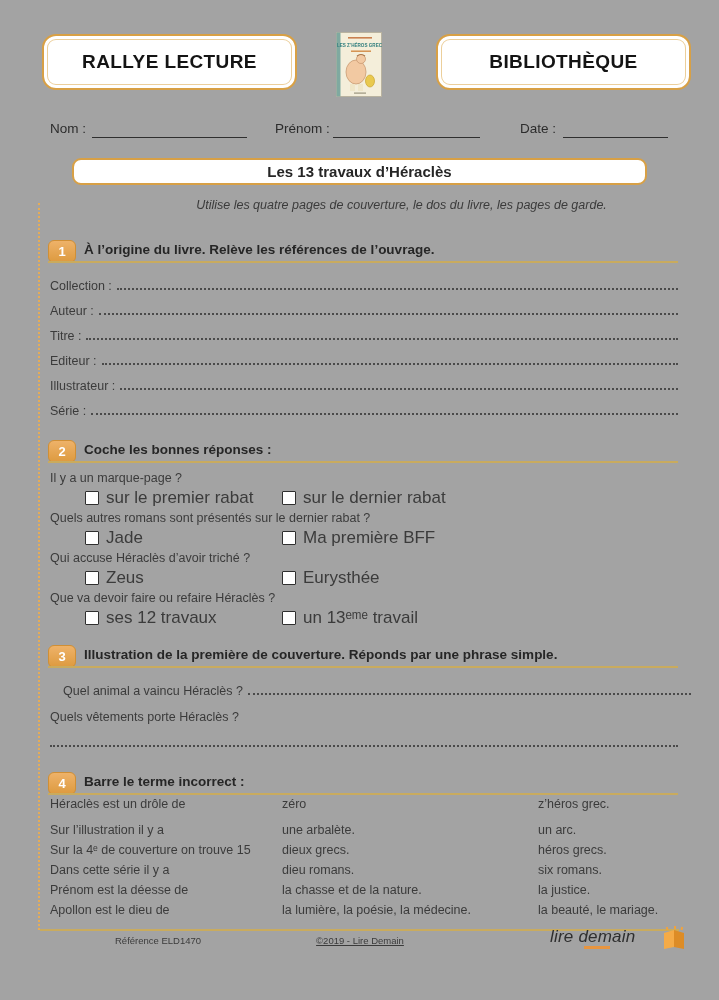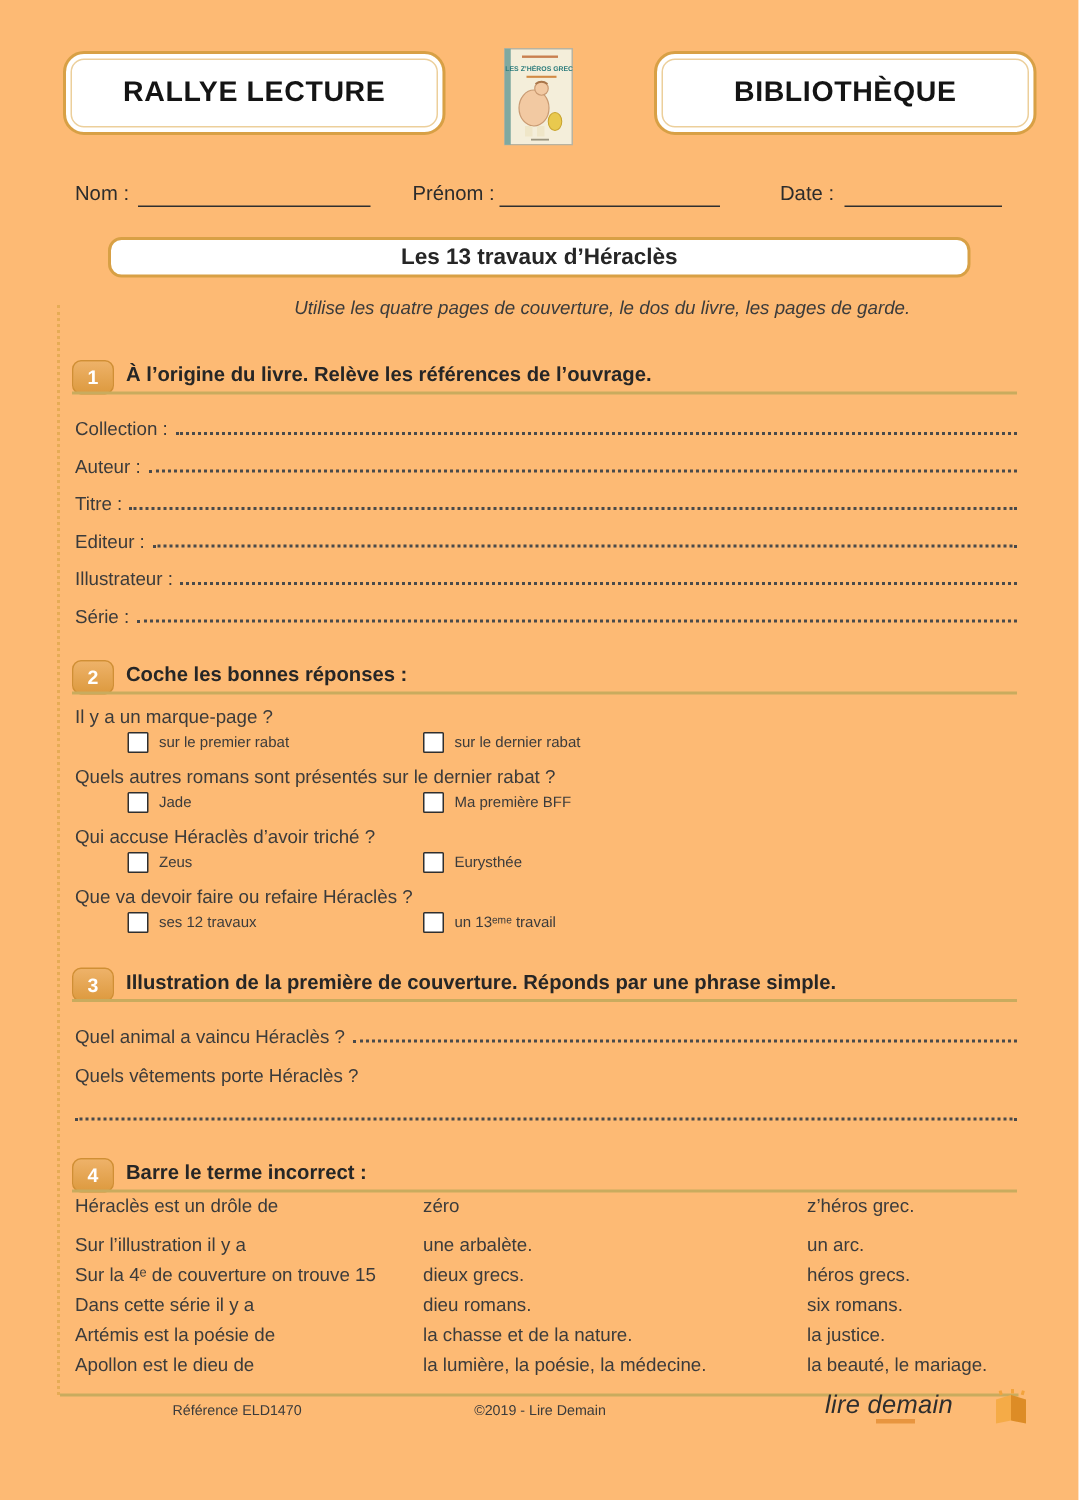--- a/index.html
+++ b/index.html
@@ -1,17 +1,17 @@
 <!DOCTYPE html>
 <html><head>
 <meta charset="utf-8">
 <style>
   html,body{margin:0;padding:0;background:#ffffff;}
   .page{
-    position:relative;width:719px;height:1000px;background:#fdba74;
+    position:relative;width:719px;height:1000px;background:#a3a3a3;
     font-family:"Liberation Sans","DejaVu Sans",sans-serif;color:#3b3b3b;
     overflow:hidden;
   }
   
   .hdr-btn{
     position:absolute;top:34px;height:52px;width:251px;
     border:2px solid #d8a045;border-radius:14px;background:#fff;
     box-shadow:inset 0 0 0 3px #ffffff, inset 0 0 0 4px #eccf9b;
     display:flex;align-items:center;justify-content:center;
     font-weight:bold;font-size:19px;color:#141414;letter-spacing:.4px;
@@ -41,31 +41,31 @@
     display:flex;align-items:center;justify-content:center;
   }
   .sec-title{position:absolute;left:84px;font-weight:bold;font-size:13.5px;color:#262626;white-space:nowrap;}
   .sec-rule{position:absolute;left:48px;width:630px;height:2px;background:#c9ab5e;}
   
   .field-row{position:absolute;left:50px;width:628px;display:flex;font-size:12.5px;}
   .field-row .lbl{white-space:nowrap;padding-right:5px;}
   .dots{flex:1;border-bottom:2px dotted #4a4a4a;margin-bottom:3px;}
   .dots-line{position:absolute;left:50px;width:628px;height:10px;border-bottom:2px dotted #4a4a4a;}
   .q-text{position:absolute;left:50px;font-size:12.5px;white-space:nowrap;}
-  .opt{position:absolute;display:flex;align-items:center;font-size:10px;white-space:nowrap;}
+  .opt{position:absolute;display:flex;align-items:center;font-size:17px;white-space:nowrap;}
   .opt-a{left:85px;} .opt-b{left:282px;}
   .cb{width:12px;height:12px;border:1.7px solid #2f2f2f;border-radius:1px;background:#fff;margin-right:7px;flex:none;}
   
   .t-row{position:absolute;left:50px;width:628px;display:grid;
     grid-template-columns:232px 256px 1fr;font-size:12.5px;}
   .t-row span{white-space:nowrap;}
   
   .footer-rule{position:absolute;left:40px;top:929px;width:639px;height:2px;background:#c9ab5e;}
   .foot-ref{position:absolute;left:115px;top:935px;font-size:9.5px;color:#3b3b3b;}
-  .foot-copy{position:absolute;left:250px;top:935px;width:220px;text-align:center;font-size:9.5px;color:#3b3b3b;}
+  .foot-copy{position:absolute;left:250px;top:935px;width:220px;text-align:center;font-size:9.5px;color:#3b3b3b;text-decoration:underline;}
   .logo{position:absolute;left:550px;top:928px;display:flex;align-items:flex-start;gap:24px;}
   .logo-text{font-style:italic;font-size:17px;color:#2e2e2e;letter-spacing:.2px;line-height:18px;}
   .logo-sub{position:absolute;left:34px;top:18px;width:26px;height:3px;background:#e8953f;}
   .logo-book{margin-left:3px;margin-top:-2px;}
 </style>
 </head>
 <body>
 
 <div class="page">
 
@@ -170,21 +170,21 @@
   </div>
   <div class="opt opt-b" style="top:608px;">
     <span class="cb"></span>
     <span>un 13ᵉᵐᵉ travail</span>
   </div>
 
   <div class="sec-badge" style="top:645px;">3</div>
   <div class="sec-title" style="top:647px;">Illustration de la première de couverture. Réponds par une phrase simple.</div>
   <div class="sec-rule" style="top:666px;"></div>
 
-  <div class="field-row" style="top:684px;">
+  <div class="field-row" style="top:684px;margin-left:13px;">
     <span class="lbl">Quel animal a vaincu Héraclès ?</span>
     <span class="dots"></span>
   </div>
   <div class="q-text" style="top:710px;">Quels vêtements porte Héraclès ?</div>
   <div class="dots-line" style="top:735px;"></div>
 
   <div class="sec-badge" style="top:772px;">4</div>
   <div class="sec-title" style="top:774px;">Barre le terme incorrect :</div>
   <div class="sec-rule" style="top:793px;"></div>
 
@@ -202,21 +202,21 @@
     <span>Sur la 4ᵉ de couverture on trouve 15</span>
     <span>dieux grecs.</span>
     <span>héros grecs.</span>
   </div>
   <div class="t-row" style="top:863px;">
     <span>Dans cette série il y a</span>
     <span>dieu romans.</span>
     <span>six romans.</span>
   </div>
   <div class="t-row" style="top:883px;">
-    <span>Artémis est la poésie de</span>
+    <span>Prénom est la déesse de</span>
     <span>la chasse et de la nature.</span>
     <span>la justice.</span>
   </div>
   <div class="t-row" style="top:903px;">
     <span>Apollon est le dieu de</span>
     <span>la lumière, la poésie, la médecine.</span>
     <span>la beauté, le mariage.</span>
   </div>
 
   <div class="footer-rule"></div>

